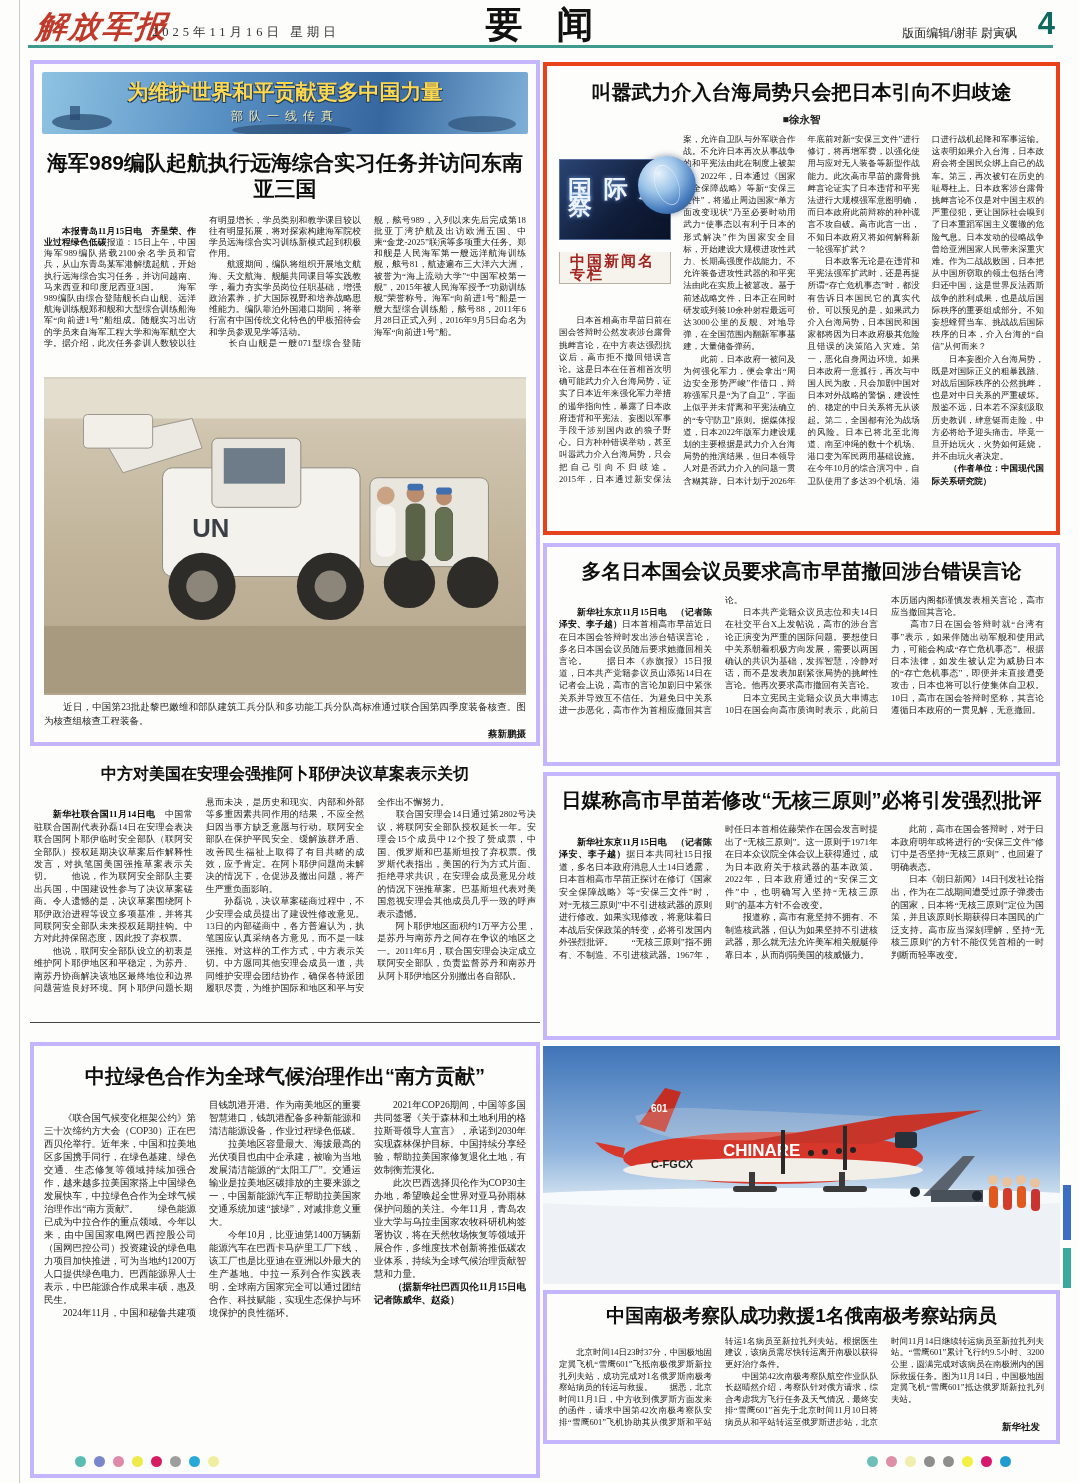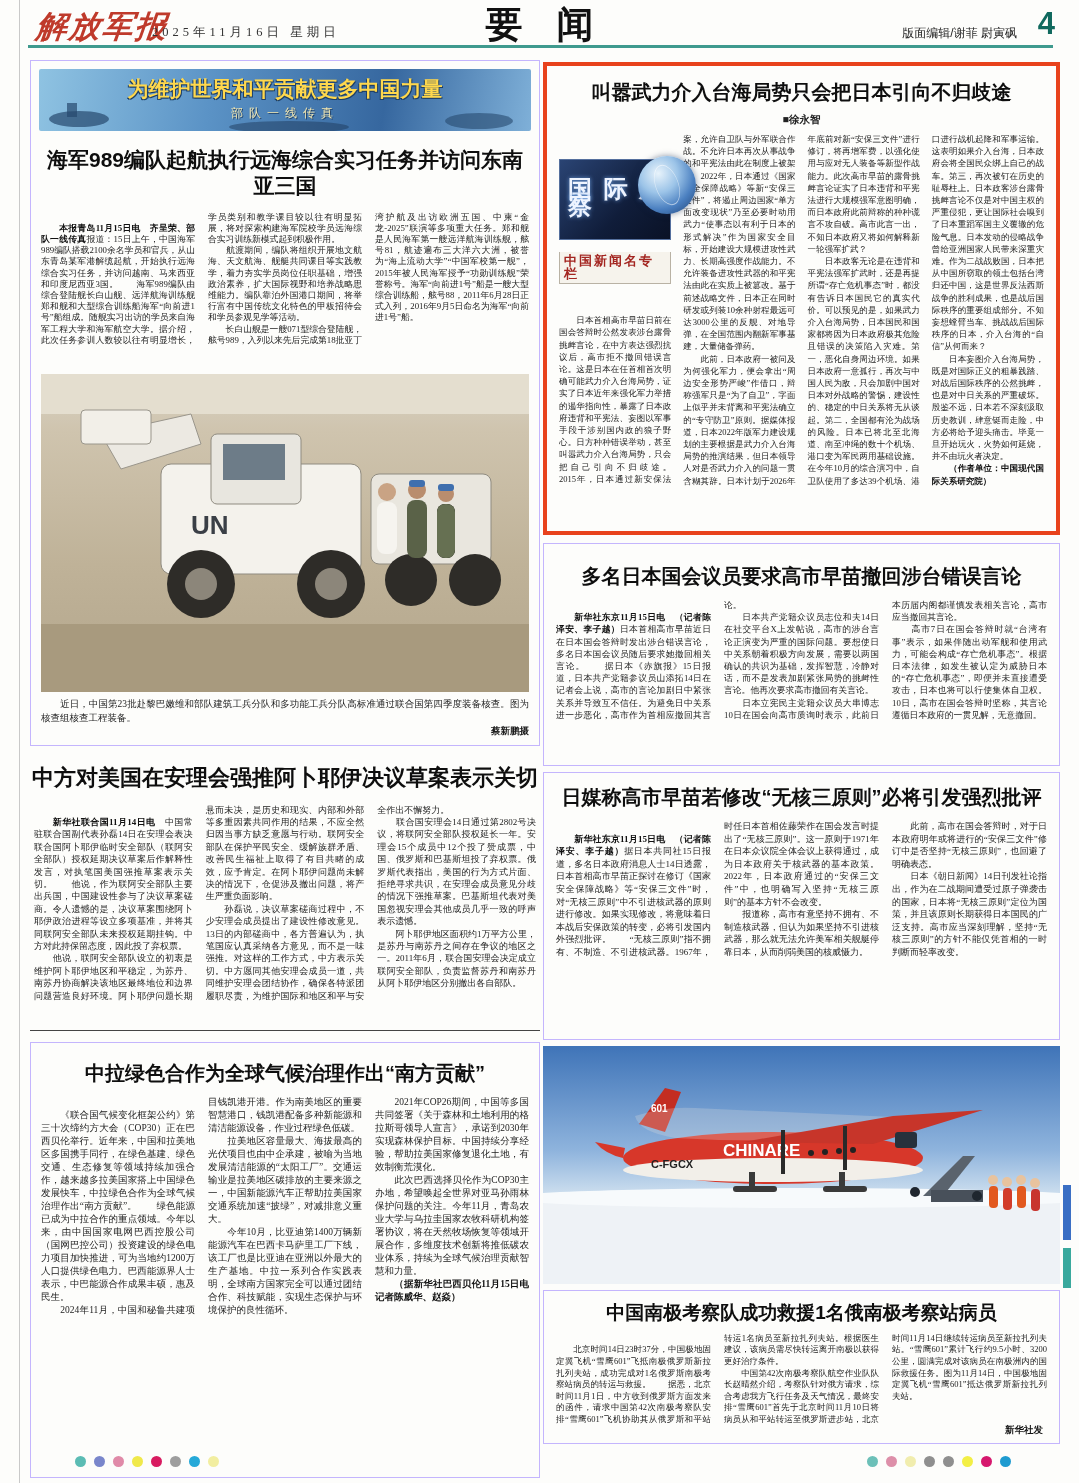--- a/index.html
+++ b/index.html
@@ -10,21 +10,21 @@
   .masthead{position:absolute;left:36px;top:6px;font-family:"DejaVu Serif",serif;font-style:italic;
             font-weight:bold;font-size:31px;color:#bf3a2b;transform:skewX(-6deg);letter-spacing:2px;}
   .hdate{position:absolute;left:152px;top:24px;font-size:12.5px;letter-spacing:4px;color:#333;}
   .hsection{position:absolute;left:0;right:0;top:0;text-align:center;font-family:"Liberation Sans",sans-serif;
             font-weight:900;font-size:37px;letter-spacing:34px;color:#111;text-indent:34px;}
   .heditors{position:absolute;right:62px;top:25px;font-size:12px;color:#222;font-family:"Liberation Sans",sans-serif;}
   .hpage{position:absolute;right:24px;top:6px;font-family:"Liberation Sans",sans-serif;font-weight:900;
          font-size:31px;color:#10695e;}
   .hrule{position:absolute;left:28px;right:26px;top:45px;height:3px;background:#3f9a8e;}
   
-  .boxed{position:absolute;border:1px solid #c4b5fd;background:#fdfdfb;box-sizing:border-box;}
+  .boxed{position:absolute;border:4px solid #c4b5fd;background:#fdfdfb;box-sizing:border-box;}
   .art-headline{font-family:"Liberation Sans",sans-serif;font-weight:900;color:#0e0e0e;text-align:center;
                 line-height:1.25;}
   .byline{text-align:center;font-size:10.5px;color:#222;}
   .body{white-space:pre-line;text-align:justify;color:#222;overflow:hidden;}
   .lead-bold{font-weight:bold;color:#111;}
   .cols3{column-count:3;column-gap:13px;}
   .cols4{column-count:4;column-gap:12px;}
   
   .banner{position:relative;height:62px;margin:8px 8px 0 8px;overflow:hidden;border-radius:2px;
           background:linear-gradient(100deg,#8fc3e2 0%,#5b93c6 35%,#36679f 70%,#7fb0d8 100%);}
@@ -42,22 +42,22 @@
   .intl-main{position:relative;background:linear-gradient(135deg,#2a4474 0%,#101d3a 60%,#0a1226 100%);
              border:1px solid #55709e;padding:10px 6px 10px 8px;}
   .intl-main .intl-title{font-family:"Liberation Sans",sans-serif;font-weight:900;font-size:24px;
              color:#eef4ff;letter-spacing:1px;text-shadow:0 0 4px #6fa0e0;}
   .globe{position:absolute;right:-26px;top:-4px;width:58px;height:58px;border-radius:50%;
          background:radial-gradient(circle at 35% 30%,#e8f3fb 0%,#9cc4e8 35%,#4a7fc0 65%,#1d3e6e 100%);
          box-shadow:0 0 6px rgba(20,40,80,.5);}
   .globe:after{content:"";position:absolute;inset:8px;border-radius:50%;border:1px solid rgba(255,255,255,.55);
          transform:rotate(-20deg) scaleX(.55);}
   .intl-sub{background:#f6f3ec;border:1px solid #b9b2a4;border-top:none;text-align:left;
-            font-family:"Liberation Sans",sans-serif;font-weight:bold;font-size:13px;color:#a32520;
-            padding:3px 4px;letter-spacing:2px;}
+            font-family:"Liberation Sans",sans-serif;font-weight:bold;font-size:15px;color:#a32520;
+            padding:3px 10px;letter-spacing:2px;}
   
   .photo{position:relative;overflow:hidden;}
   
   .dots{position:absolute;display:flex;gap:8px;}
   .dots span{width:11px;height:11px;border-radius:50%;display:inline-block;}
   .regmark{position:absolute;}
 </style>
 </head>
 <body>
 
@@ -79,21 +79,21 @@
         <ellipse cx="40" cy="50" rx="30" ry="8" fill="#27496e" opacity="0.7"></ellipse>
         <rect x="28" y="34" width="10" height="14" fill="#27496e" opacity="0.7"></rect>
         <ellipse cx="440" cy="52" rx="34" ry="8" fill="#27496e" opacity="0.6"></ellipse>
         <ellipse cx="250" cy="58" rx="60" ry="6" fill="#1d3a5c" opacity="0.5"></ellipse>
       </svg>
       <div class="btitle">为维护世界和平贡献更多中国力量</div>
       <div class="bsub">部队一线传真</div>
     </div>
     <div class="art-headline" style="font-size:21px;margin:16px 6px 0 6px;">海军989编队起航执行远海综合实习任务并访问东南亚三国</div>
     <div class="body cols3" style="height:154px;margin:12px 10px 0 10px;font-size:8.8px;line-height:11.2px;">
-      <span class="lead-bold">　　本报青岛11月15日电　齐呈荣、部队一线传真</span><span>报道：15日上午，中国海军989编队搭载2100余名学员和官兵，从山东青岛某军港解缆起航，开始执行远海综合实习任务，并访问越南、马来西亚和印度尼西亚3国。</span><span>　　海军989编队由综合登陆舰长白山舰、远洋航海训练舰郑和舰和大型综合训练船海军“向前进1号”船组成。随舰实习出访的学员来自海军工程大学和海军航空大学。据介绍，此次任务参训人数较以往有明显增长，学员类别和教学课目较以往有明显拓展，将对探索构建海军院校学员远海综合实习训练新模式起到积极作用。
+      <span class="lead-bold">　　本报青岛11月15日电　齐呈荣、作业过程绿色低碳</span><span>报道：15日上午，中国海军989编队搭载2100余名学员和官兵，从山东青岛某军港解缆起航，开始执行远海综合实习任务，并访问越南、马来西亚和印度尼西亚3国。</span><span>　　海军989编队由综合登陆舰长白山舰、远洋航海训练舰郑和舰和大型综合训练船海军“向前进1号”船组成。随舰实习出访的学员来自海军工程大学和海军航空大学。据介绍，此次任务参训人数较以往有明显增长，学员类别和教学课目较以往有明显拓展，将对探索构建海军院校学员远海综合实习训练新模式起到积极作用。
 　　航渡期间，编队将组织开展地文航海、天文航海、舰艇共同课目等实践教学，着力夯实学员岗位任职基础，增强政治素养，扩大国际视野和培养战略思维能力。编队靠泊外国港口期间，将举行富有中国传统文化特色的甲板招待会和学员参观见学等活动。
 　　长白山舰是一艘071型综合登陆舰，舷号989，入列以来先后完成第18批亚丁湾护航及出访欧洲五国、中柬“金龙-2025”联演等多项重大任务。郑和舰是人民海军第一艘远洋航海训练舰，舷号81，航迹遍布三大洋六大洲，被誉为“海上流动大学”“中国军校第一舰”，2015年被人民海军授予“功勋训练舰”荣誉称号。海军“向前进1号”船是一艘大型综合训练船，舷号88，2011年6月28日正式入列，2016年9月5日命名为海军“向前进1号”船。</span>
     </div>
 
     <div class="photo" style="height:318px;margin:8px 10px 0 10px;background:linear-gradient(#d8d2c4 0%,#cfc4ae 18%,#bfb298 60%,#b3a68c 100%);">
       <svg width="100%" height="100%" viewBox="0 0 488 318">
         <rect x="0" y="0" width="488" height="40" fill="#e4decf"></rect>
         <rect x="0" y="250" width="488" height="68" fill="#a89a7e"></rect>
 
         <polygon points="60,60 150,40 160,70 80,95" fill="#ece9e2" stroke="#9a968c"></polygon>
@@ -123,21 +123,21 @@
             <circle cx="405" cy="120" r="8" fill="#b98d6e"></circle>
             <rect x="397" y="110" width="16" height="7" rx="3" fill="#3f6fae"></rect>
         </g>
       </svg>
     </div>
     <div class="caption">　　近日，中国第23批赴黎巴嫩维和部队建筑工兵分队和多功能工兵分队高标准通过联合国第四季度装备核查。图为核查组核查工程装备。</div>
     <div class="cap-credit">蔡新鹏摄</div>
   </div>
 
   <div style="position:absolute;left:30px;top:764px;width:510px;">
-    <div class="art-headline" style="font-size:22px;">中方对美国在安理会强推阿卜耶伊决议草案表示关切</div>
+    <div class="art-headline" style="font-size:16px;">中方对美国在安理会强推阿卜耶伊决议草案表示关切</div>
     <div class="body cols3" style="height:216px;margin:12px 4px 0 4px;font-size:9px;line-height:12.4px;">
       <span class="lead-bold">　　新华社联合国11月14日电</span><span>　中国常驻联合国副代表孙磊14日在安理会表决联合国阿卜耶伊临时安全部队（联阿安全部队）授权延期决议草案后作解释性发言，对执笔国美国强推草案表示关切。</span><span>　　他说，作为联阿安全部队主要出兵国，中国建设性参与了决议草案磋商。令人遗憾的是，决议草案围绕阿卜耶伊政治进程等设立多项基准，并将其同联阿安全部队未来授权延期挂钩。中方对此持保留态度，因此投了弃权票。
 　　他说，联阿安全部队设立的初衷是维护阿卜耶伊地区和平稳定，为苏丹、南苏丹协商解决该地区最终地位和边界问题营造良好环境。阿卜耶伊问题长期悬而未决，是历史和现实、内部和外部等多重因素共同作用的结果，不应全然归因当事方缺乏意愿与行动。联阿安全部队在保护平民安全、缓解族群矛盾、改善民生福祉上取得了有目共睹的成效，应予肯定。在阿卜耶伊问题尚未解决的情况下，仓促涉及撤出问题，将产生严重负面影响。
 　　孙磊说，决议草案磋商过程中，不少安理会成员提出了建设性修改意见。13日的内部磋商中，各方普遍认为，执笔国应认真采纳各方意见，而不是一味强推。对这样的工作方式，中方表示关切。中方愿同其他安理会成员一道，共同维护安理会团结协作，确保各特派团履职尽责，为维护国际和地区和平与安全作出不懈努力。
 　　联合国安理会14日通过第2802号决议，将联阿安全部队授权延长一年。安理会15个成员中12个投了赞成票，中国、俄罗斯和巴基斯坦投了弃权票。俄罗斯代表指出，美国的行为方式片面、拒绝寻求共识，在安理会成员意见分歧的情况下强推草案。巴基斯坦代表对美国忽视安理会其他成员几乎一致的呼声表示遗憾。
 　　阿卜耶伊地区面积约1万平方公里，是苏丹与南苏丹之间存在争议的地区之一。2011年6月，联合国安理会决定成立联阿安全部队，负责监督苏丹和南苏丹从阿卜耶伊地区分别撤出各自部队。</span>
     </div>
     <div style="border-top:1px solid #444;margin-top:10px;"></div>
   </div>
 
@@ -167,21 +167,21 @@
       </div>
       <span class="lead-bold">　　</span><span>日本首相高市早苗日前在国会答辩时公然发表涉台露骨挑衅言论，在中方表达强烈抗议后，高市拒不撤回错误言论。这是日本在任首相首次明确可能武力介入台海局势，证实了日本近年来强化军力举措的遏华指向性，暴露了日本政府违背和平宪法、妄图以军事手段干涉别国内政的狼子野心。日方种种错误举动，甚至叫嚣武力介入台海局势，只会把自己引向不归歧途。</span><span>　　2015年，日本通过新安保法案，允许自卫队与外军联合作战。不允许日本再次从事战争的和平宪法由此在制度上被架空。2022年，日本通过《国家安全保障战略》等新“安保三文件”，将遏止周边国家“单方面改变现状”乃至必要时动用武力“使事态以有利于日本的形式解决”作为国家安全目标，开始建设大规模进攻性武力、长期高强度作战能力。不允许装备进攻性武器的和平宪法由此在实质上被篡改。基于前述战略文件，日本正在同时研发或列装10余种射程最远可达3000公里的反舰、对地导弹，在全国范围内翻新军事基建，大量储备弹药。
 　　此前，日本政府一被问及为何强化军力，便会拿出“周边安全形势严峻”作借口，辩称强军只是“为了自卫”，字面上似乎并未背离和平宪法确立的“专守防卫”原则。据媒体报道，日本2022年版军力建设规划的主要根据是武力介入台海局势的推演结果，但日本领导人对是否武力介入的问题一贯含糊其辞。日本计划于2026年年底前对新“安保三文件”进行修订，将再增军费，以强化使用与应对无人装备等新型作战能力。此次高市早苗的露骨挑衅言论证实了日本违背和平宪法进行大规模强军意图明确，而日本政府此前辩称的种种谎言不攻自破。高市此言一出，不知日本政府又将如何解释新一轮强军扩武？
 　　日本政客无论是在违背和平宪法强军扩武时，还是再提所谓“存亡危机事态”时，都没有告诉日本国民它的真实代价。可以预见的是，如果武力介入台海局势，日本国民和国家都将因为日本政府极其危险且错误的决策陷入灾难。第一，恶化自身周边环境。如果日本政府一意孤行，再次与中国人民为敌，只会加剧中国对日本对外战略的警惕，建设性的、稳定的中日关系将无从谈起。第二，全国都有沦为战场的风险。日本已将北至北海道、南至冲绳的数十个机场、港口变为军民两用基础设施。在今年10月的综合演习中，自卫队使用了多达39个机场、港口进行战机起降和军事运输。这表明如果介入台海，日本政府会将全国民众绑上自己的战车。第三，再次被钉在历史的耻辱柱上。日本政客涉台露骨挑衅言论不仅是对中国主权的严重侵犯，更让国际社会嗅到了日本重蹈军国主义覆辙的危险气息。日本发动的侵略战争曾给亚洲国家人民带来深重灾难。作为二战战败国，日本把从中国所窃取的领土包括台湾归还中国，这是世界反法西斯战争的胜利成果，也是战后国际秩序的重要组成部分。不知妄想螳臂当车、挑战战后国际秩序的日本，介入台海的“自信”从何而来？
 　　日本妄图介入台海局势，既是对国际正义的粗暴践踏、对战后国际秩序的公然挑衅，也是对中日关系的严重破坏。殷鉴不远，日本若不深刻汲取历史教训，肆意铤而走险，中方必将给予迎头痛击。毕竟一旦开始玩火，火势如何延烧，并不由玩火者决定。</span><span class="lead-bold">
 　　（作者单位：中国现代国际关系研究院）</span>
     </div>
   </div>
 
   <div class="boxed" style="left:543px;top:543px;width:517px;height:223px;padding:8px 12px;">
-    <div class="art-headline" style="font-size:20px;margin-top:12px;">多名日本国会议员要求高市早苗撤回涉台错误言论</div>
+    <div class="art-headline" style="font-size:20px;margin-top:4px;">多名日本国会议员要求高市早苗撤回涉台错误言论</div>
     <div class="body cols3" style="height:158px;margin-top:10px;font-size:8.8px;line-height:12.2px;">
       <span class="lead-bold">　　新华社东京11月15日电　（记者陈泽安、李子越）</span><span>日本首相高市早苗近日在日本国会答辩时发出涉台错误言论，多名日本国会议员随后要求她撤回相关言论。</span><span>　　据日本《赤旗报》15日报道，日本共产党籍参议员山添拓14日在记者会上说，高市的言论加剧日中紧张关系并导致互不信任。为避免日中关系进一步恶化，高市作为首相应撤回其言论。
 　　日本共产党籍众议员志位和夫14日在社交平台X上发帖说，高市的涉台言论正演变为严重的国际问题。要想使日中关系朝着积极方向发展，需要以两国确认的共识为基础，发挥智慧，冷静对话，而不是发表加剧紧张局势的挑衅性言论。他再次要求高市撤回有关言论。
 　　日本立宪民主党籍众议员大串博志10日在国会向高市质询时表示，此前日本历届内阁都谨慎发表相关言论，高市应当撤回其言论。
 　　高市7日在国会答辩时就“台湾有事”表示，如果伴随出动军舰和使用武力，可能会构成“存亡危机事态”。根据日本法律，如发生被认定为威胁日本的“存亡危机事态”，即便并未直接遭受攻击，日本也将可以行使集体自卫权。10日，高市在国会答辩时坚称，其言论遵循日本政府的一贯见解，无意撤回。</span>
     </div>
   </div>
 
   <div class="boxed" style="left:543px;top:772px;width:517px;height:268px;padding:8px 12px;">
     <div class="art-headline" style="font-size:20px;margin-top:4px;">日媒称高市早苗若修改“无核三原则”必将引发强烈批评</div>

